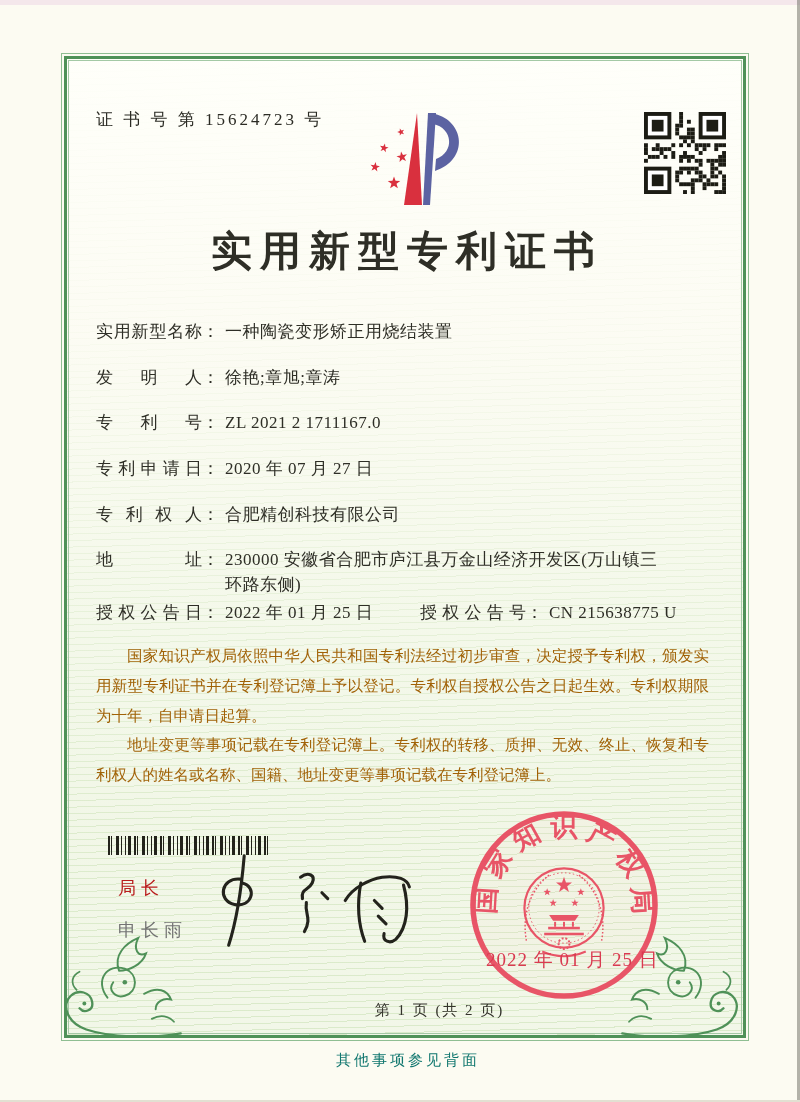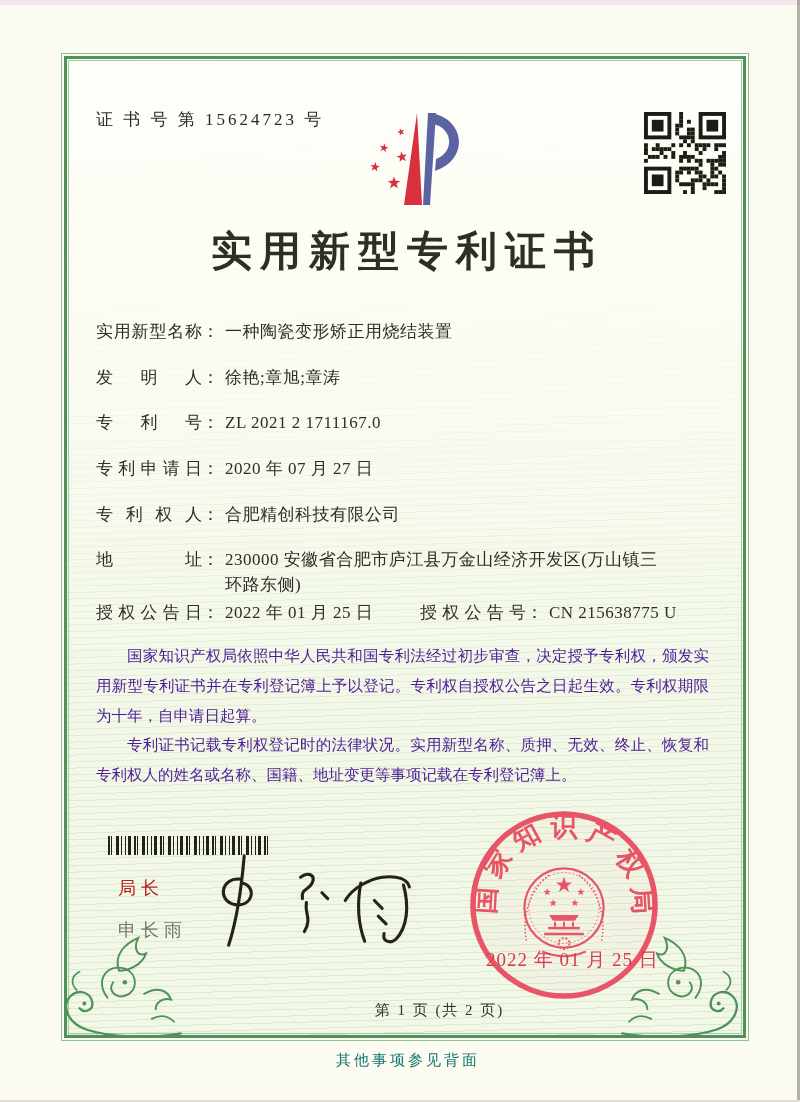--- a/index.html
+++ b/index.html
@@ -44,21 +44,21 @@
   .f-row.addr{margin-bottom:4px;}
   .f-label{display:inline-block;width:106px;text-align:justify;text-align-last:justify;vertical-align:top;}
   .f-colon{display:inline-block;vertical-align:top;margin-right:6px;}
   .f-value{display:inline-block;vertical-align:top;letter-spacing:.5px;max-width:446px;}
   .f-value.addr-v{width:436px;}
   .grant-row{position:relative;height:26px;}
   .grant-right{position:absolute;left:324px;top:0;white-space:nowrap;}
 
   .paras{
     position:absolute;left:96px;top:641px;width:613px;
-    font-size:15.5px;line-height:1.92;text-align:justify;color:#4c1d95;
+    font-size:15.5px;line-height:1.92;text-align:justify;color:#a16207;
   }
   .paras p{margin:0;text-indent:2em;}
 
   .barcode{
     position:absolute;left:108px;top:836px;width:164px;height:19px;
     background:repeating-linear-gradient(90deg,
       #23231b 0 2px,transparent 2px 3px,#23231b 3px 4px,transparent 4px 8px,
       #23231b 8px 11px,transparent 11px 13px,#23231b 13px 14px,transparent 14px 17px,
       #23231b 17px 18px,transparent 18px 20px,#23231b 20px 23px,transparent 23px 26px);
   }
@@ -280,21 +280,21 @@
       <span class="f-label">授权公告日</span><span class="f-colon">：</span><span class="f-value">2022 年 01 月 25 日</span>
     </span>
     <span class="grant-right">
       <span class="f-label">授权公告号</span><span class="f-colon">：</span><span class="f-value">CN 215638775 U</span>
     </span>
   </div>
 </div>
 
 <div class="paras">
   <p>国家知识产权局依照中华人民共和国专利法经过初步审查，决定授予专利权，颁发实用新型专利证书并在专利登记簿上予以登记。专利权自授权公告之日起生效。专利权期限为十年，自申请日起算。</p>
-  <p>专利证书记载专利权登记时的法律状况。实用新型名称、质押、无效、终止、恢复和专利权人的姓名或名称、国籍、地址变更等事项记载在专利登记簿上。</p>
+  <p>地址变更等事项记载在专利登记簿上。专利权的转移、质押、无效、终止、恢复和专利权人的姓名或名称、国籍、地址变更等事项记载在专利登记簿上。</p>
 </div>
 
 <div class="barcode"></div>
 
 <div class="signer-title">局长</div>
 <div class="signer-name">申长雨</div>
 
 <svg class="signature" viewBox="0 0 230 105">
   <g fill="none" stroke="#23231c" stroke-width="3.2" stroke-linecap="round">
     <path d="M34,30 C14,28 10,52 28,56 C46,60 52,38 36,34"></path>

